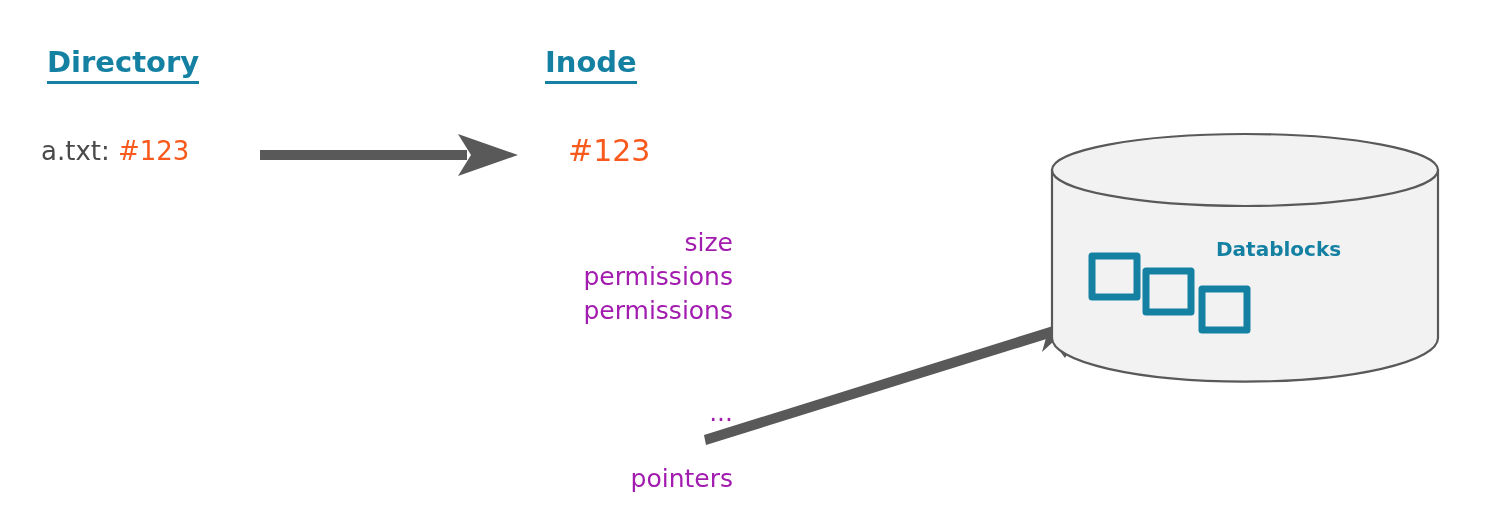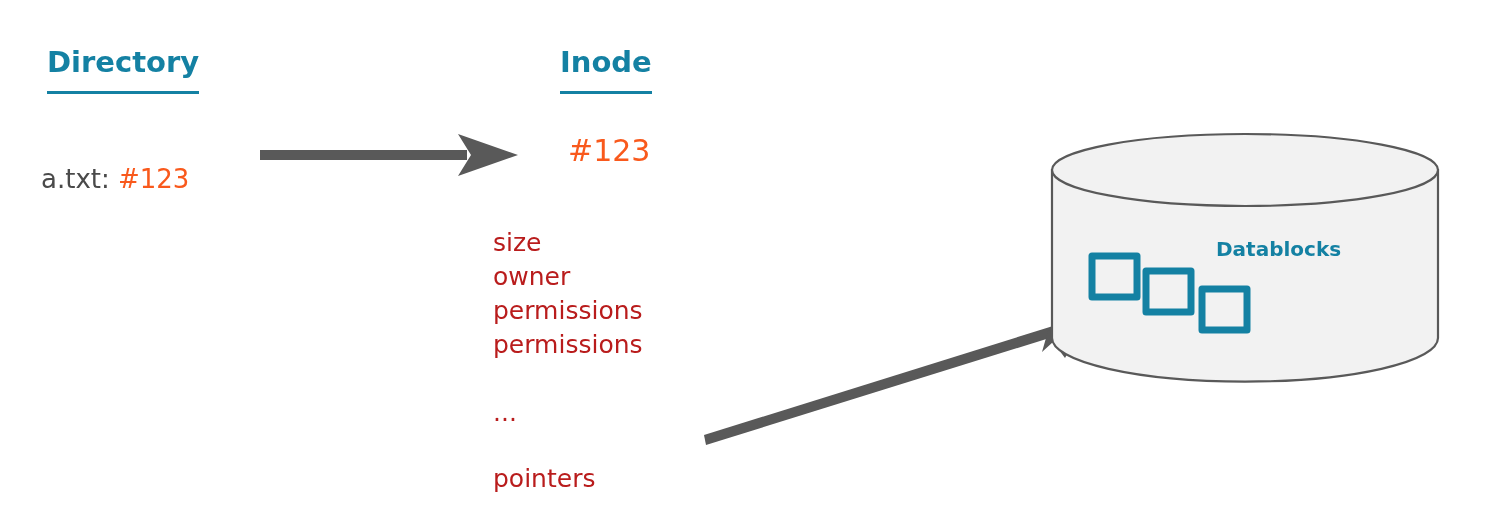--- a/index.html
+++ b/index.html
@@ -23,21 +23,21 @@
   .heading {
     font-family: "DejaVu Sans", sans-serif;
     font-weight: bold;
     font-size: 29px;
     color: #1481a3;
     white-space: nowrap;
     line-height: 1;
   }
   .heading .htext {
     border-bottom: 3px solid #1481a3;
-    padding-bottom: 14px;
+    padding-bottom: 4px;
     display: inline-block;
   }
 
   
   .dir-entry {
     font-size: 26px;
     color: #4a4a4a;
     white-space: nowrap;
     line-height: 1;
   }
@@ -47,23 +47,23 @@
 
   .inode-num {
     font-size: 30px;
     color: #f9591c;
     white-space: nowrap;
     line-height: 1;
   }
 
   
   .field-list {
-    text-align: left;
+    text-align: right;
     font-size: 25px;
-    color: #b91c1c;
+    color: #a21caf;
     line-height: 1.36;
     white-space: nowrap;
   }
   .field-list .row { display: block; }
 
   
   .db-label {
     font-weight: bold;
     font-size: 20px;
     color: #1481a3;
@@ -76,40 +76,39 @@
 </style>
 </head>
 <body>
 
 <div id="canvas">
 
   <div class="abs heading" style="left:47px; top:48px;">
     <span class="htext">Directory</span>
   </div>
 
-  <div class="abs heading" style="left:560px; top:48px;">
+  <div class="abs heading" style="left:545px; top:48px;">
     <span class="htext">Inode</span>
   </div>
 
-  <div class="abs dir-entry" style="left:41px; top:138px;margin-top:28px;">
+  <div class="abs dir-entry" style="left:41px; top:138px;">
     <span>a.txt:</span><span>&nbsp;</span><span class="inum">#123</span>
   </div>
 
   <div class="abs" style="left:258px; top:128px;">
     <svg width="285" height="56" viewBox="0 0 285 56">
       <rect x="2" y="22" width="207" height="10" fill="#595959"></rect>
       <path d="M 200 6 L 260 27 L 200 48 L 213 27 Z" fill="#595959"></path>
     </svg>
   </div>
 
   <div class="abs inode-num" style="left:568px; top:136px;">#123</div>
 
   <div class="abs field-list" style="left:493px; top:226px; width:240px;">
     <span class="row">size</span>
-    <span class="row">owner</span>
     <span class="row">permissions</span>
     <span class="row">permissions</span>
   </div>
 
   <div class="abs field-list ellipsis" style="left:493px; top:396px; width:240px;">...</div>
 
   <div class="abs field-list" style="left:493px; top:428px; width:240px;margin-top:34px;">pointers</div>
 
   <div class="abs" style="left:690px; top:300px;">
     <svg width="410" height="160" viewBox="0 0 410 160">

